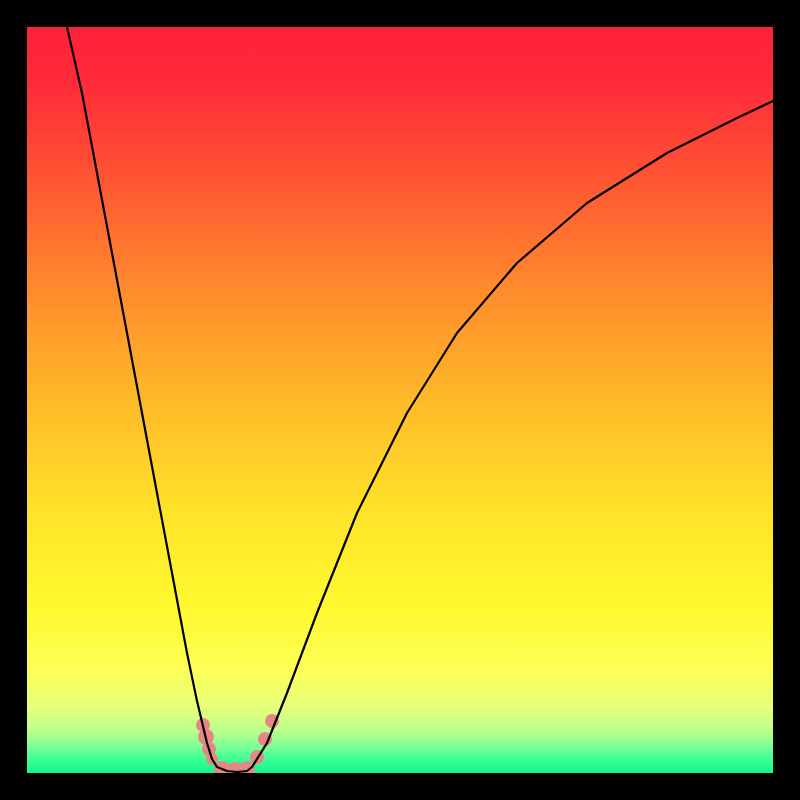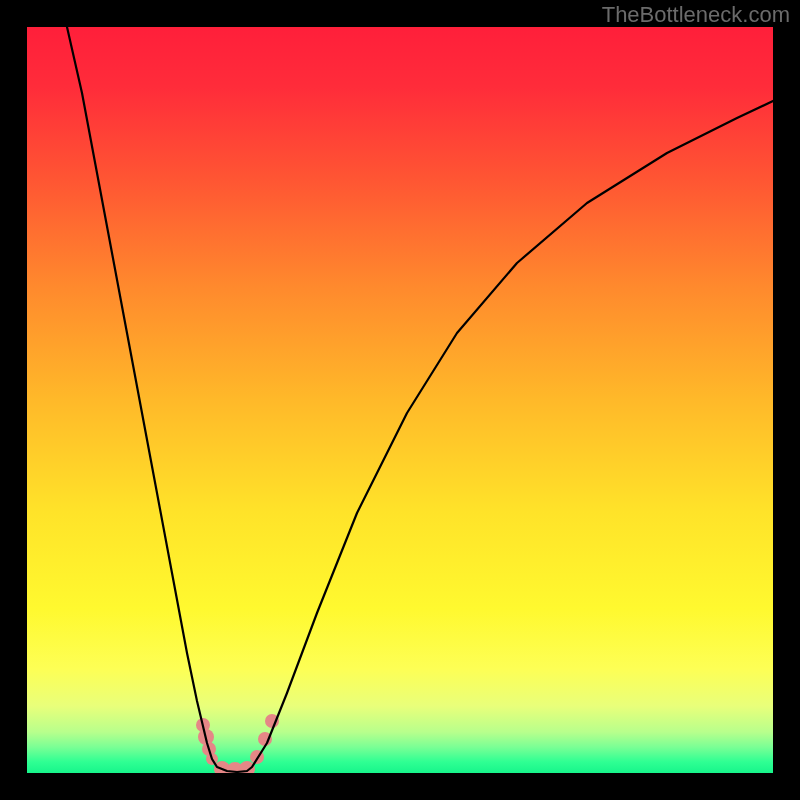--- a/index.html
+++ b/index.html
@@ -85,14 +85,13 @@
           <circle cx="195" cy="742" r="8" fill="#e58787"></circle>
           <circle cx="208" cy="744" r="9" fill="#e58787"></circle>
           <circle cx="220" cy="742" r="8" fill="#e58787"></circle>
           <circle cx="230" cy="730" r="7" fill="#e58787"></circle>
           <circle cx="238" cy="712" r="7" fill="#e58787"></circle>
           <circle cx="245" cy="694" r="7" fill="#e58787"></circle>
         </g>
       <path id="curve-path" d="M 40 0 L 55 66 L 70 146 L 85 226 L 100 306 L 115 386 L 130 466 L 145 546 L 160 626 L 170 674 L 180 716 L 185 732 L 190 740 L 190 740 L 200 744 L 210 745 L 220 744 L 225 740 L 225 740 L 240 716 L 260 666 L 290 586 L 330 486 L 380 386 L 430 306 L 490 236 L 560 176 L 640 126 L 710 91 L 746 74 " fill="none" stroke="#000" stroke-width="2.2" stroke-linecap="round" stroke-linejoin="round"></path>
     </svg>
   </div>
-  <div class="watermark">TheBottleneck.com</div>
 </div>
 
 </body></html>

